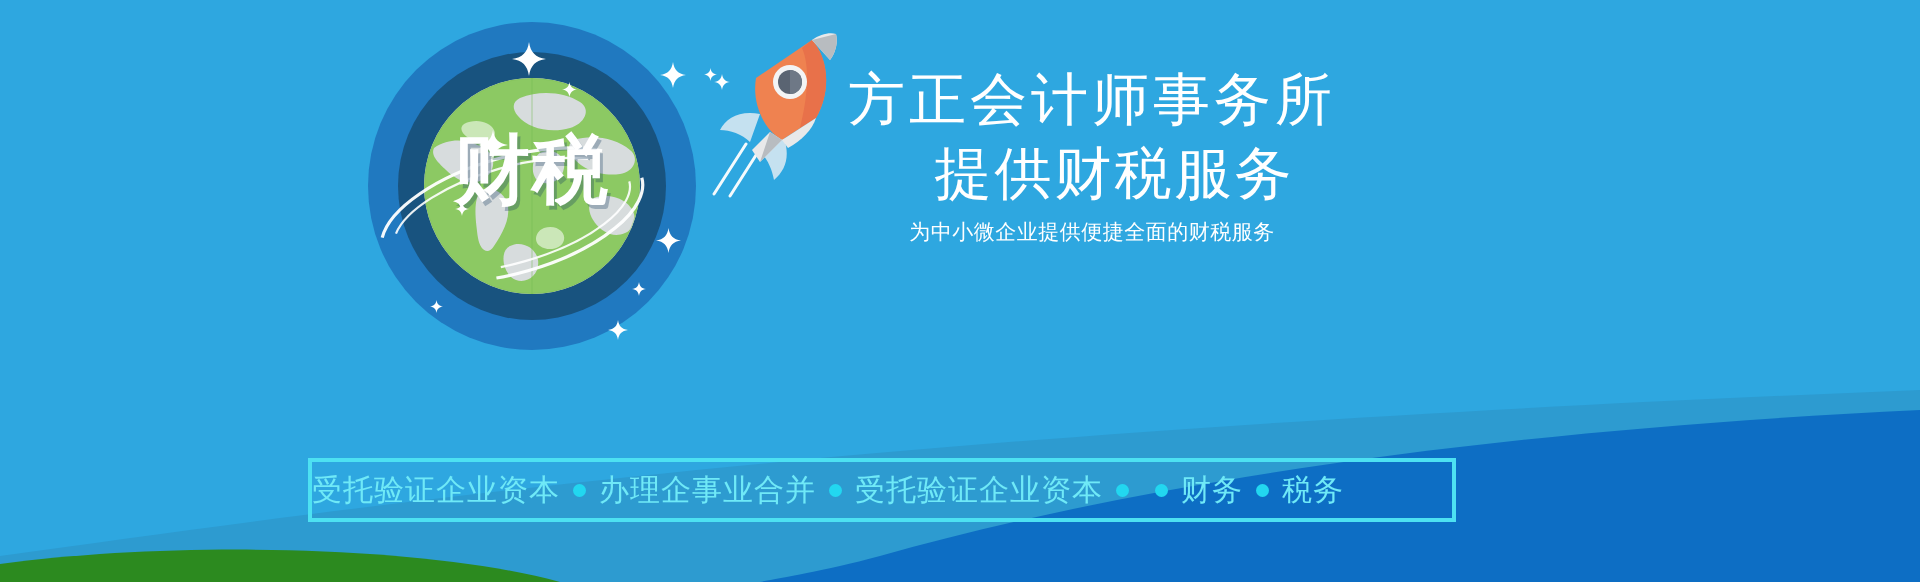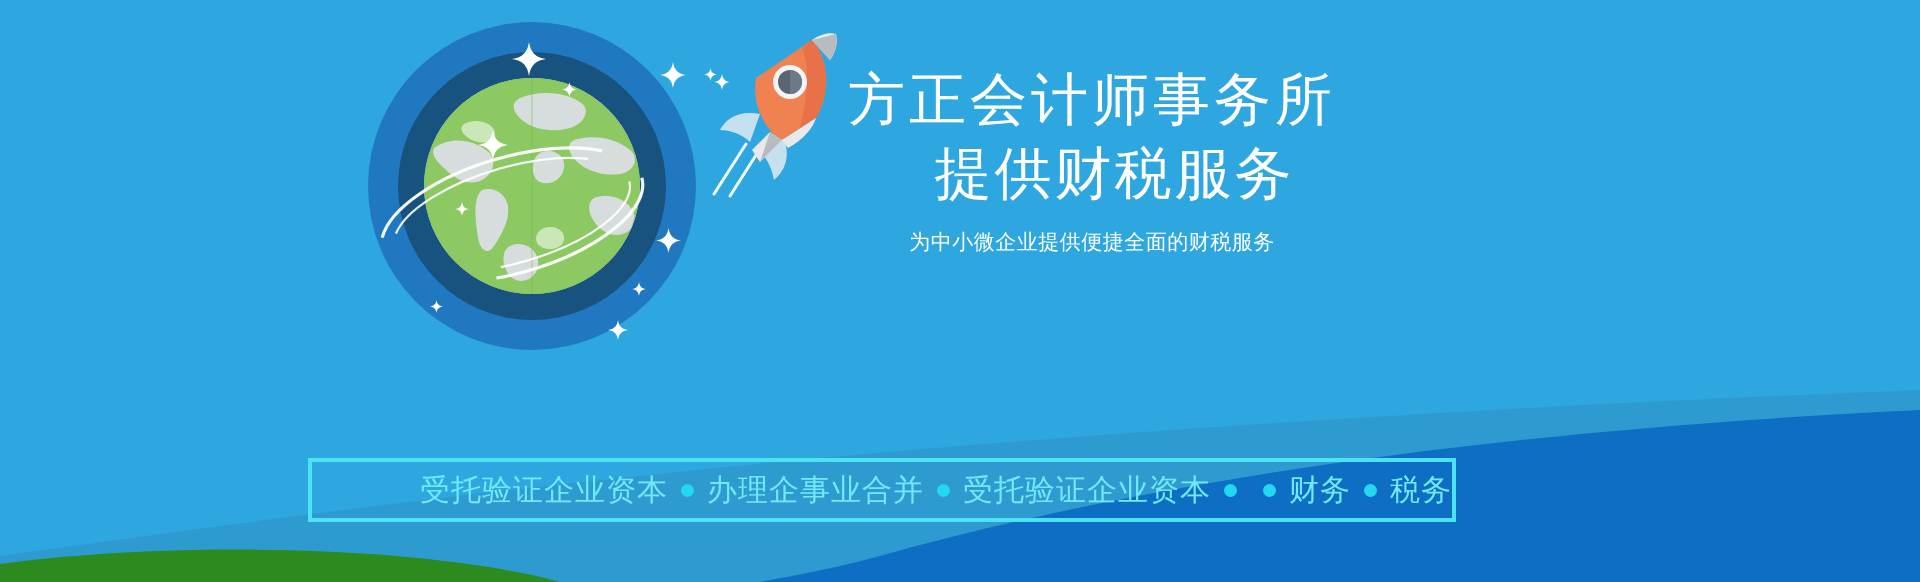--- a/index.html
+++ b/index.html
@@ -56,32 +56,32 @@
     color:#ffffff;font-size:57px;line-height:74px;
     font-weight:400;letter-spacing:4px;white-space:nowrap;
   }
   .headline.second{letter-spacing:3px;margin-left:45px;}
   .subhead{
     font-family:"DejaVu Sans","Liberation Sans",sans-serif;
     color:#ffffff;font-size:36px;line-height:58px;
     font-weight:400;letter-spacing:1px;white-space:nowrap;
   }
   .tagline{
-    font-family:Liberation Serif, serif;
+    font-family:Liberation Mono, monospace;
     color:#ffffff;font-size:21px;line-height:40px;
     font-weight:400;letter-spacing:0.5px;white-space:nowrap;
-    margin-top:12px;
+    margin-top:4px;
   }
 
   
   .services{
     position:absolute;left:308px;top:458px;width:1148px;height:64px;
     box-sizing:border-box;
     border:4px solid #4de1f2;
-    display:flex;align-items:center;justify-content:flex-end;
+    display:flex;align-items:center;justify-content:flex-start;
   }
   .services-inner{
     display:flex;align-items:center;justify-content:center;
     font-family:"DejaVu Sans","Liberation Sans",sans-serif;
     font-size:30px;color:#6fe9f7;letter-spacing:1px;white-space:nowrap;
   }
   .svc-text{color:#6fe9f7;}
   .svc-dot{
     display:inline-block;width:13px;height:13px;border-radius:50%;
     background:#22d7f0;margin:0 13px;flex:0 0 auto;
@@ -121,20 +121,21 @@
         <path d="M108,0 L108,216" stroke="#76b852" stroke-width="1.5" opacity="0.35" fill="none"></path>
         <circle cx="108" cy="108" r="108" fill="none" stroke="#7fbd58" stroke-width="2" opacity="0.4"></circle>
       </svg>
     </div>
 
     <svg class="orbit" viewBox="0 0 300 150" width="300" height="150">
       <ellipse cx="150" cy="75" rx="135" ry="58" fill="none" stroke="#ffffff" stroke-width="3.2" opacity="0.95" transform="rotate(-16 150 75)" stroke-dasharray="250 140" stroke-dashoffset="60"></ellipse>
       <ellipse cx="150" cy="75" rx="122" ry="48" fill="none" stroke="#ffffff" stroke-width="2.2" opacity="0.9" transform="rotate(-16 150 75)" stroke-dasharray="215 130" stroke-dashoffset="50"></ellipse>
     </svg>
 
+    <div class="emblem-word">财税</div>
   </div>
 
   <svg class="sparkle" style="left:512px;top:42px;" width="34" height="34" viewBox="0 0 34 34">
       <path d="M17,0 C18.6,10.6 23.4,15.4 34,17 C23.4,18.6 18.6,23.4 17,34 C15.4,23.4 10.6,18.6 0,17 C10.6,15.4 15.4,10.6 17,0 Z" fill="#ffffff"></path>
     </svg>
   <svg class="sparkle" style="left:562px;top:82px;" width="15" height="15" viewBox="0 0 34 34">
       <path d="M17,0 C18.6,10.6 23.4,15.4 34,17 C23.4,18.6 18.6,23.4 17,34 C15.4,23.4 10.6,18.6 0,17 C10.6,15.4 15.4,10.6 17,0 Z" fill="#ffffff"></path>
     </svg>
   <svg class="sparkle" style="left:660px;top:62px;" width="26" height="26" viewBox="0 0 34 34">
       <path d="M17,0 C18.6,10.6 23.4,15.4 34,17 C23.4,18.6 18.6,23.4 17,34 C15.4,23.4 10.6,18.6 0,17 C10.6,15.4 15.4,10.6 17,0 Z" fill="#ffffff"></path>

